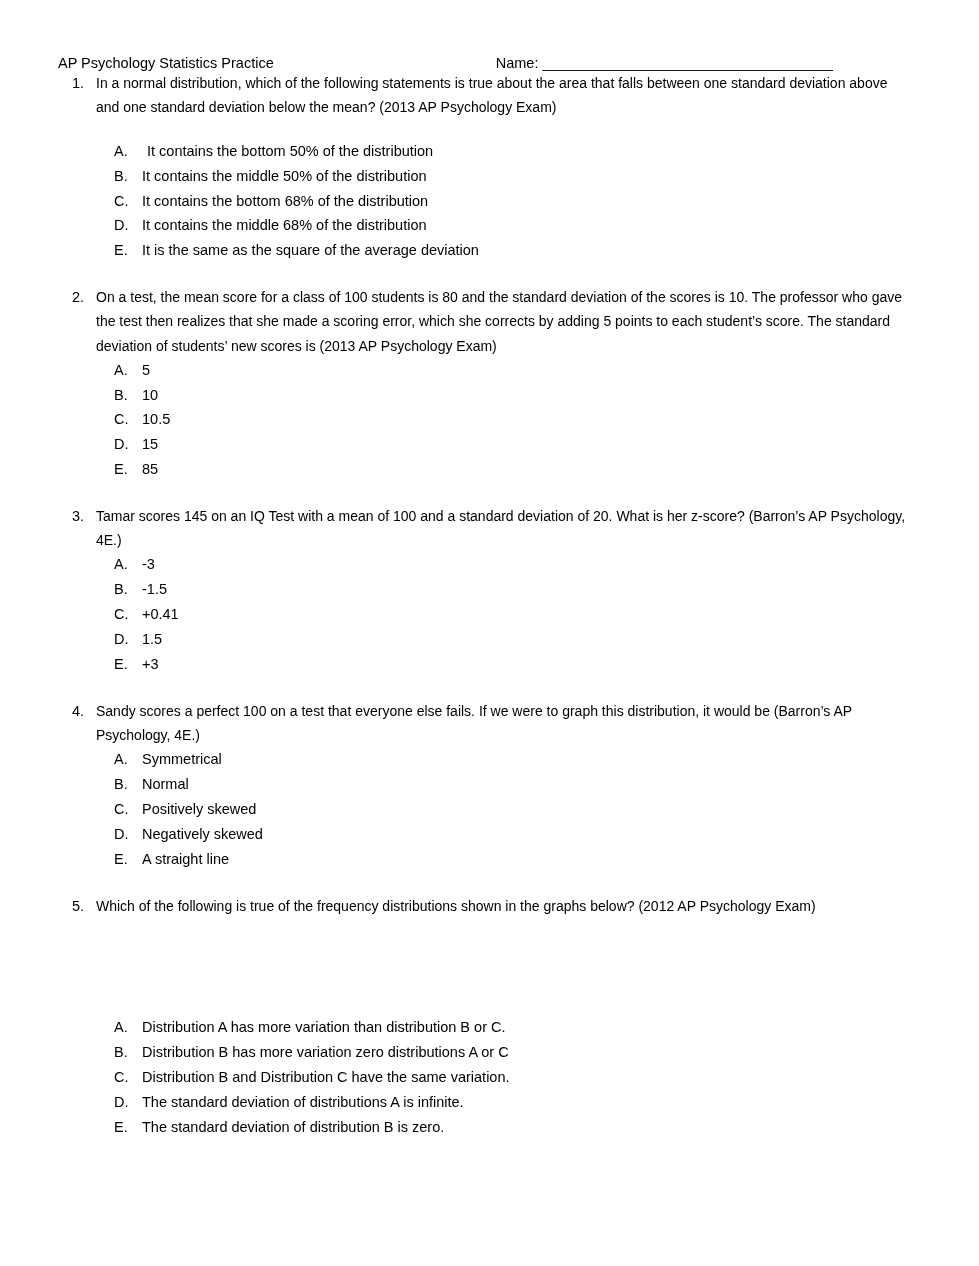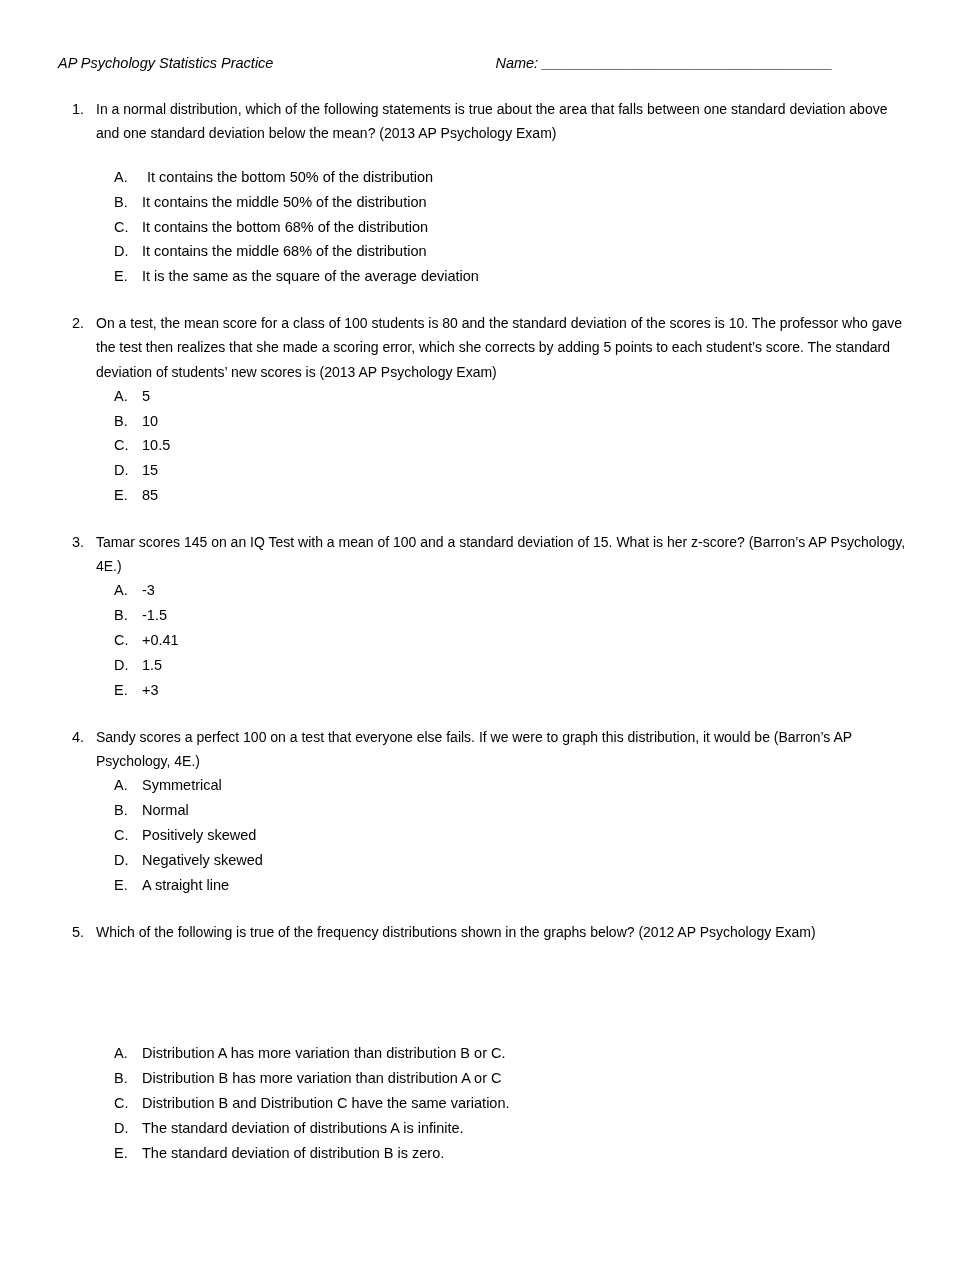--- a/index.html
+++ b/index.html
@@ -21,22 +21,20 @@
     position: relative;
     width: 979px;
     height: 1266px;
     box-sizing: border-box;
     padding: 56px 60px 0 58px;
   }
   .header {
     display: flex;
     align-items: flex-start;
     font-size: 14.5px;
-    margin-bottom: 26px;
-    font-style: italic;
   }
   .header-title {
     white-space: nowrap;
   }
   .header-name {
     margin-left: 222px;
     white-space: nowrap;
   }
   .header-line {
     display: inline-block;
@@ -164,21 +162,21 @@
       <div class="choice">
         <span class="choice-letter">E.</span>
         <span class="choice-text">85</span>
       </div>
     </div>
   </div>
 
   <div class="question q-gap-sm">
     <div class="q-body">
       <div class="q-num">3.</div>
-      <div class="q-text">Tamar scores 145 on an IQ Test with a mean of 100 and a standard deviation of 15.  What is her z-score?  (Barron’s AP Psychology, 4E.)</div>
+      <div class="q-text">Tamar scores 145 on an IQ Test with a mean of 100 and a standard deviation of 20.  What is her z-score?  (Barron’s AP Psychology, 4E.)</div>
     </div>
     <div class="choices">
       <div class="choice">
         <span class="choice-letter">A.</span>
         <span class="choice-text">-3</span>
       </div>
       <div class="choice">
         <span class="choice-letter">B.</span>
         <span class="choice-text">-1.5</span>
       </div>
@@ -232,21 +230,21 @@
       <div class="q-text">Which of the following is true of the frequency distributions shown in the graphs below?  (2012 AP Psychology Exam)</div>
     </div>
     <div class="q5-graph-space"></div>
     <div class="choices">
       <div class="choice">
         <span class="choice-letter">A.</span>
         <span class="choice-text">Distribution A has more variation than distribution B or C.</span>
       </div>
       <div class="choice">
         <span class="choice-letter">B.</span>
-        <span class="choice-text">Distribution B has more variation than distribution A or C</span>
+        <span class="choice-text">Distribution B has more variation zero distributions A or C</span>
       </div>
       <div class="choice">
         <span class="choice-letter">C.</span>
         <span class="choice-text">Distribution B and Distribution C have the same variation.</span>
       </div>
       <div class="choice">
         <span class="choice-letter">D.</span>
         <span class="choice-text">The standard deviation of distributions A is infinite.</span>
       </div>
       <div class="choice">

